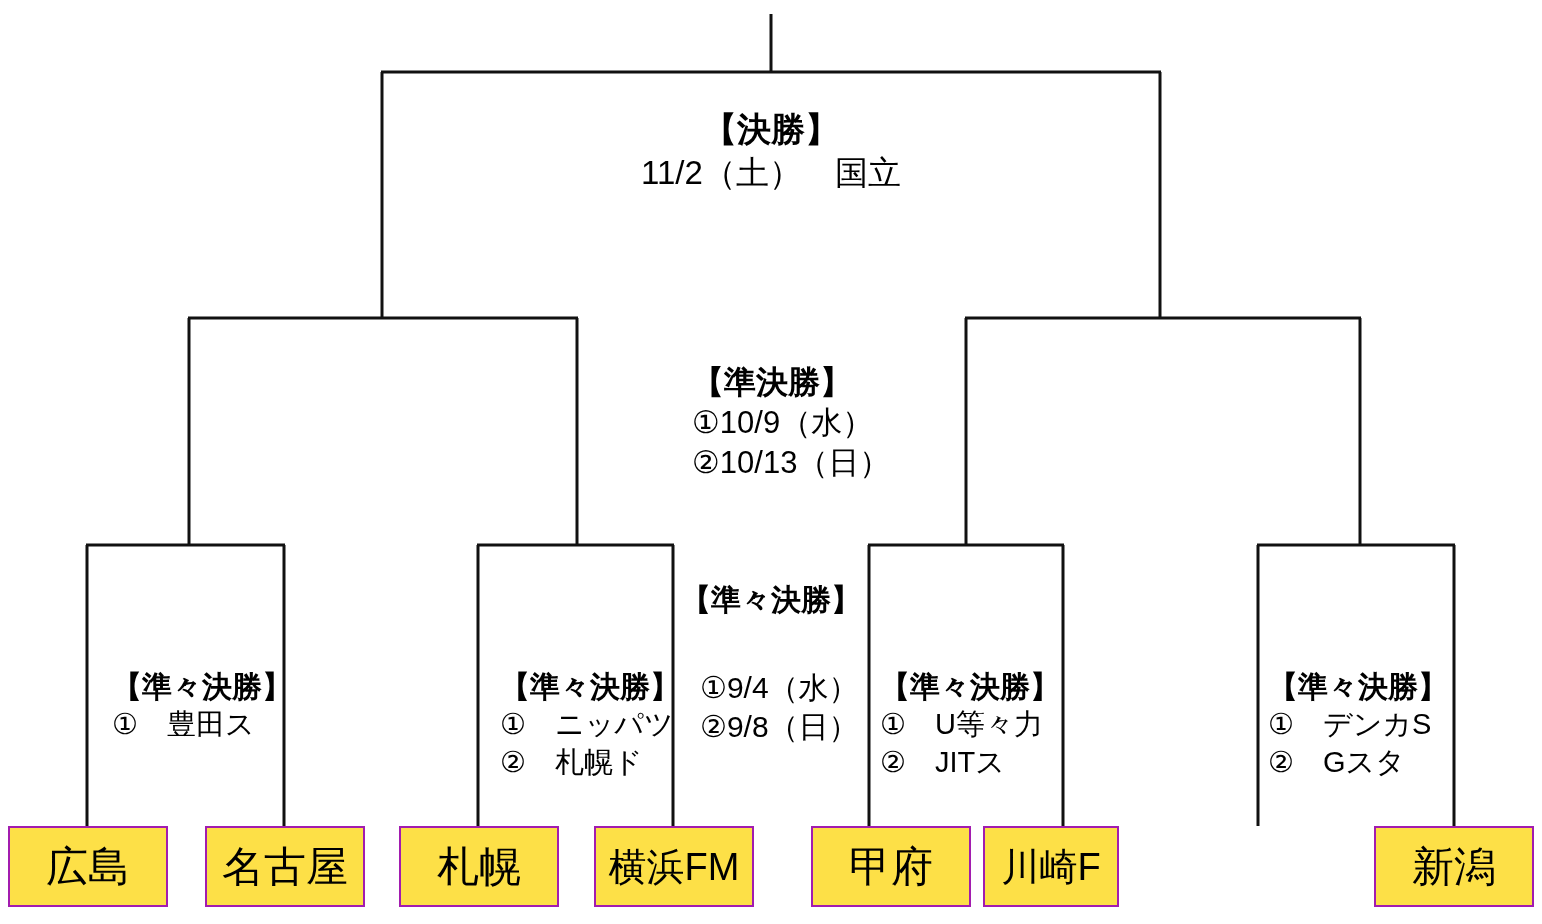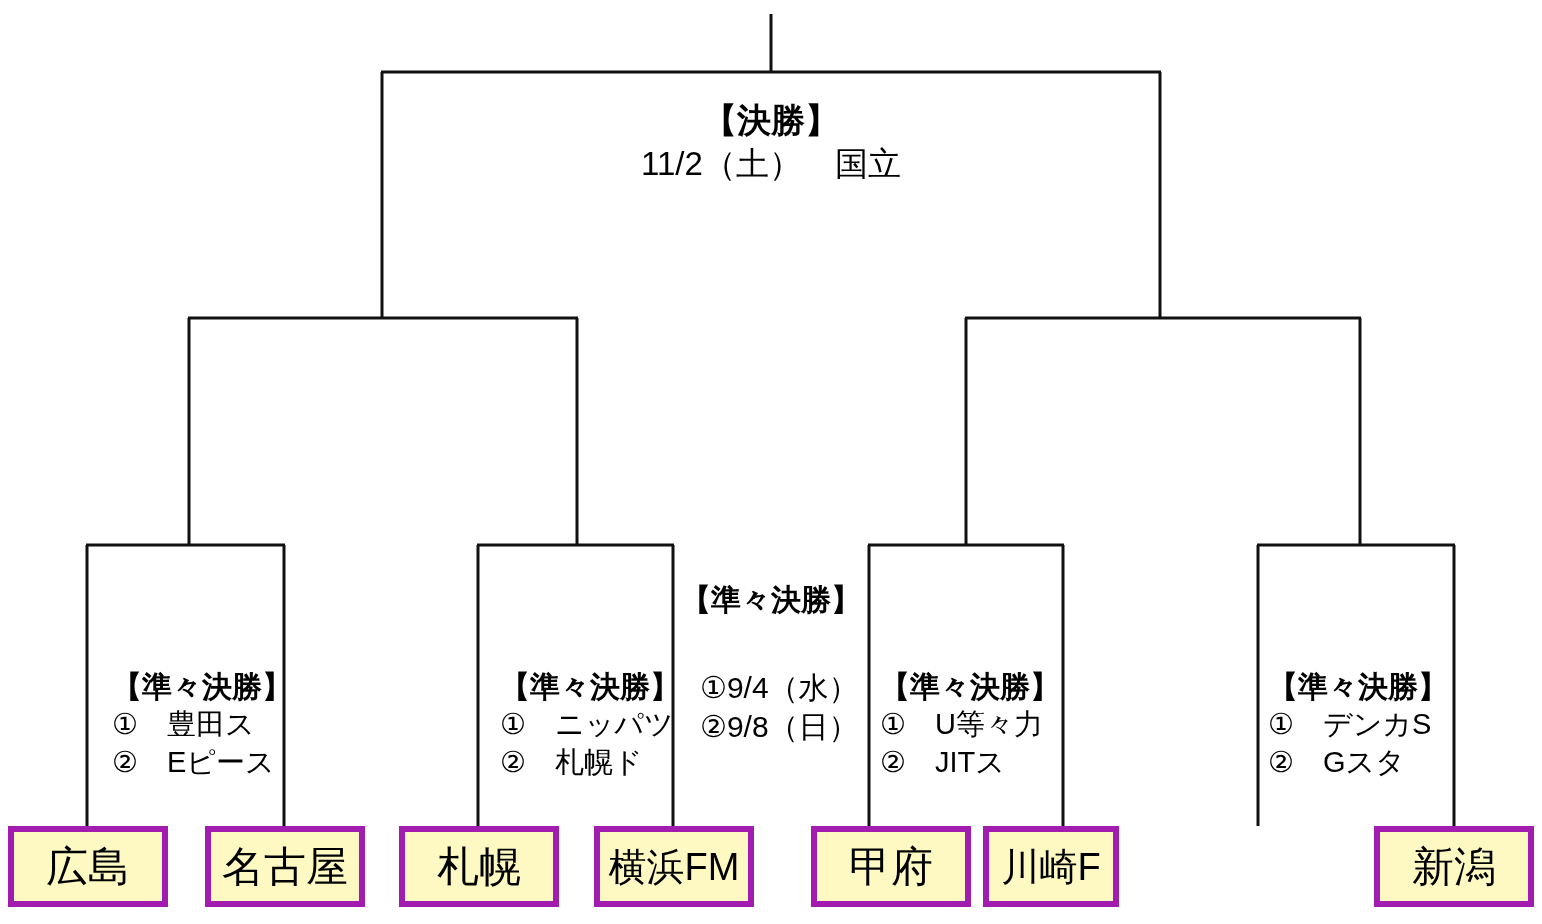--- a/index.html
+++ b/index.html
@@ -26,22 +26,22 @@
     width: 1542px;
     height: 924px;
   }
   svg.lines line, svg.lines polyline, svg.lines rect {
     stroke: #111111;
     fill: none;
   }
   .team-box {
     position: absolute;
     box-sizing: border-box;
-    border: 6px solid #a21caf;
-    background: #fef9c3;
+    border: 2px solid #a21caf;
+    background: #fde047;
     display: flex;
     align-items: center;
     justify-content: center;
     font-size: 42px;
     font-weight: 400;
     letter-spacing: 0px;
     line-height: 1;
     white-space: nowrap;
   }
   .team-box.narrow-label {
@@ -118,36 +118,40 @@
 
     <line x1="868" y1="545" x2="1064" y2="545" stroke-width="3"></line>
     <line x1="869" y1="545" x2="869" y2="826" stroke-width="3"></line>
     <line x1="1063" y1="545" x2="1063" y2="826" stroke-width="3"></line>
 
     <line x1="1257" y1="545" x2="1455" y2="545" stroke-width="3"></line>
     <line x1="1258" y1="545" x2="1258" y2="826" stroke-width="3"></line>
     <line x1="1454" y1="545" x2="1454" y2="826" stroke-width="3"></line>
   </svg>
 
-  <div class="label-block final-block" style="left:771px; top:99px; transform:translateX(-50%);">
+  <div class="label-block final-block" style="left:771px; top:108px; transform:translateX(-50%);">
     <div class="label-title">【決勝】</div>
     <div class="label-line">11/2（土）　国立</div>
   </div>
 
+  <div class="label-block semi-block" style="left:692px; top:362px;">
+    <div class="label-title">【準決勝】</div>
+    <div class="label-line">①10/9（水）</div>
+    <div class="label-line">②10/13（日）</div>
+  </div>
 
   <div class="qf-center-title" style="left:771px; top:580px; transform:translateX(-50%);">【準々決勝】</div>
   <div class="qf-center-dates" style="left:700px; top:668px;">
     <div>①9/4（水）</div>
     <div>②9/8（日）</div>
   </div>
 
   <div class="label-block" style="left:112px; top:668px;">
     <div class="label-title">【準々決勝】</div>
     <div class="label-line">①　豊田ス</div>
-    <div class="label-line">②　Eピース</div>
   </div>
 
   <div class="label-block" style="left:500px; top:668px;">
     <div class="label-title">【準々決勝】</div>
     <div class="label-line">①　ニッパツ</div>
     <div class="label-line">②　札幌ド</div>
   </div>
 
   <div class="label-block" style="left:880px; top:668px;">
     <div class="label-title">【準々決勝】</div>

